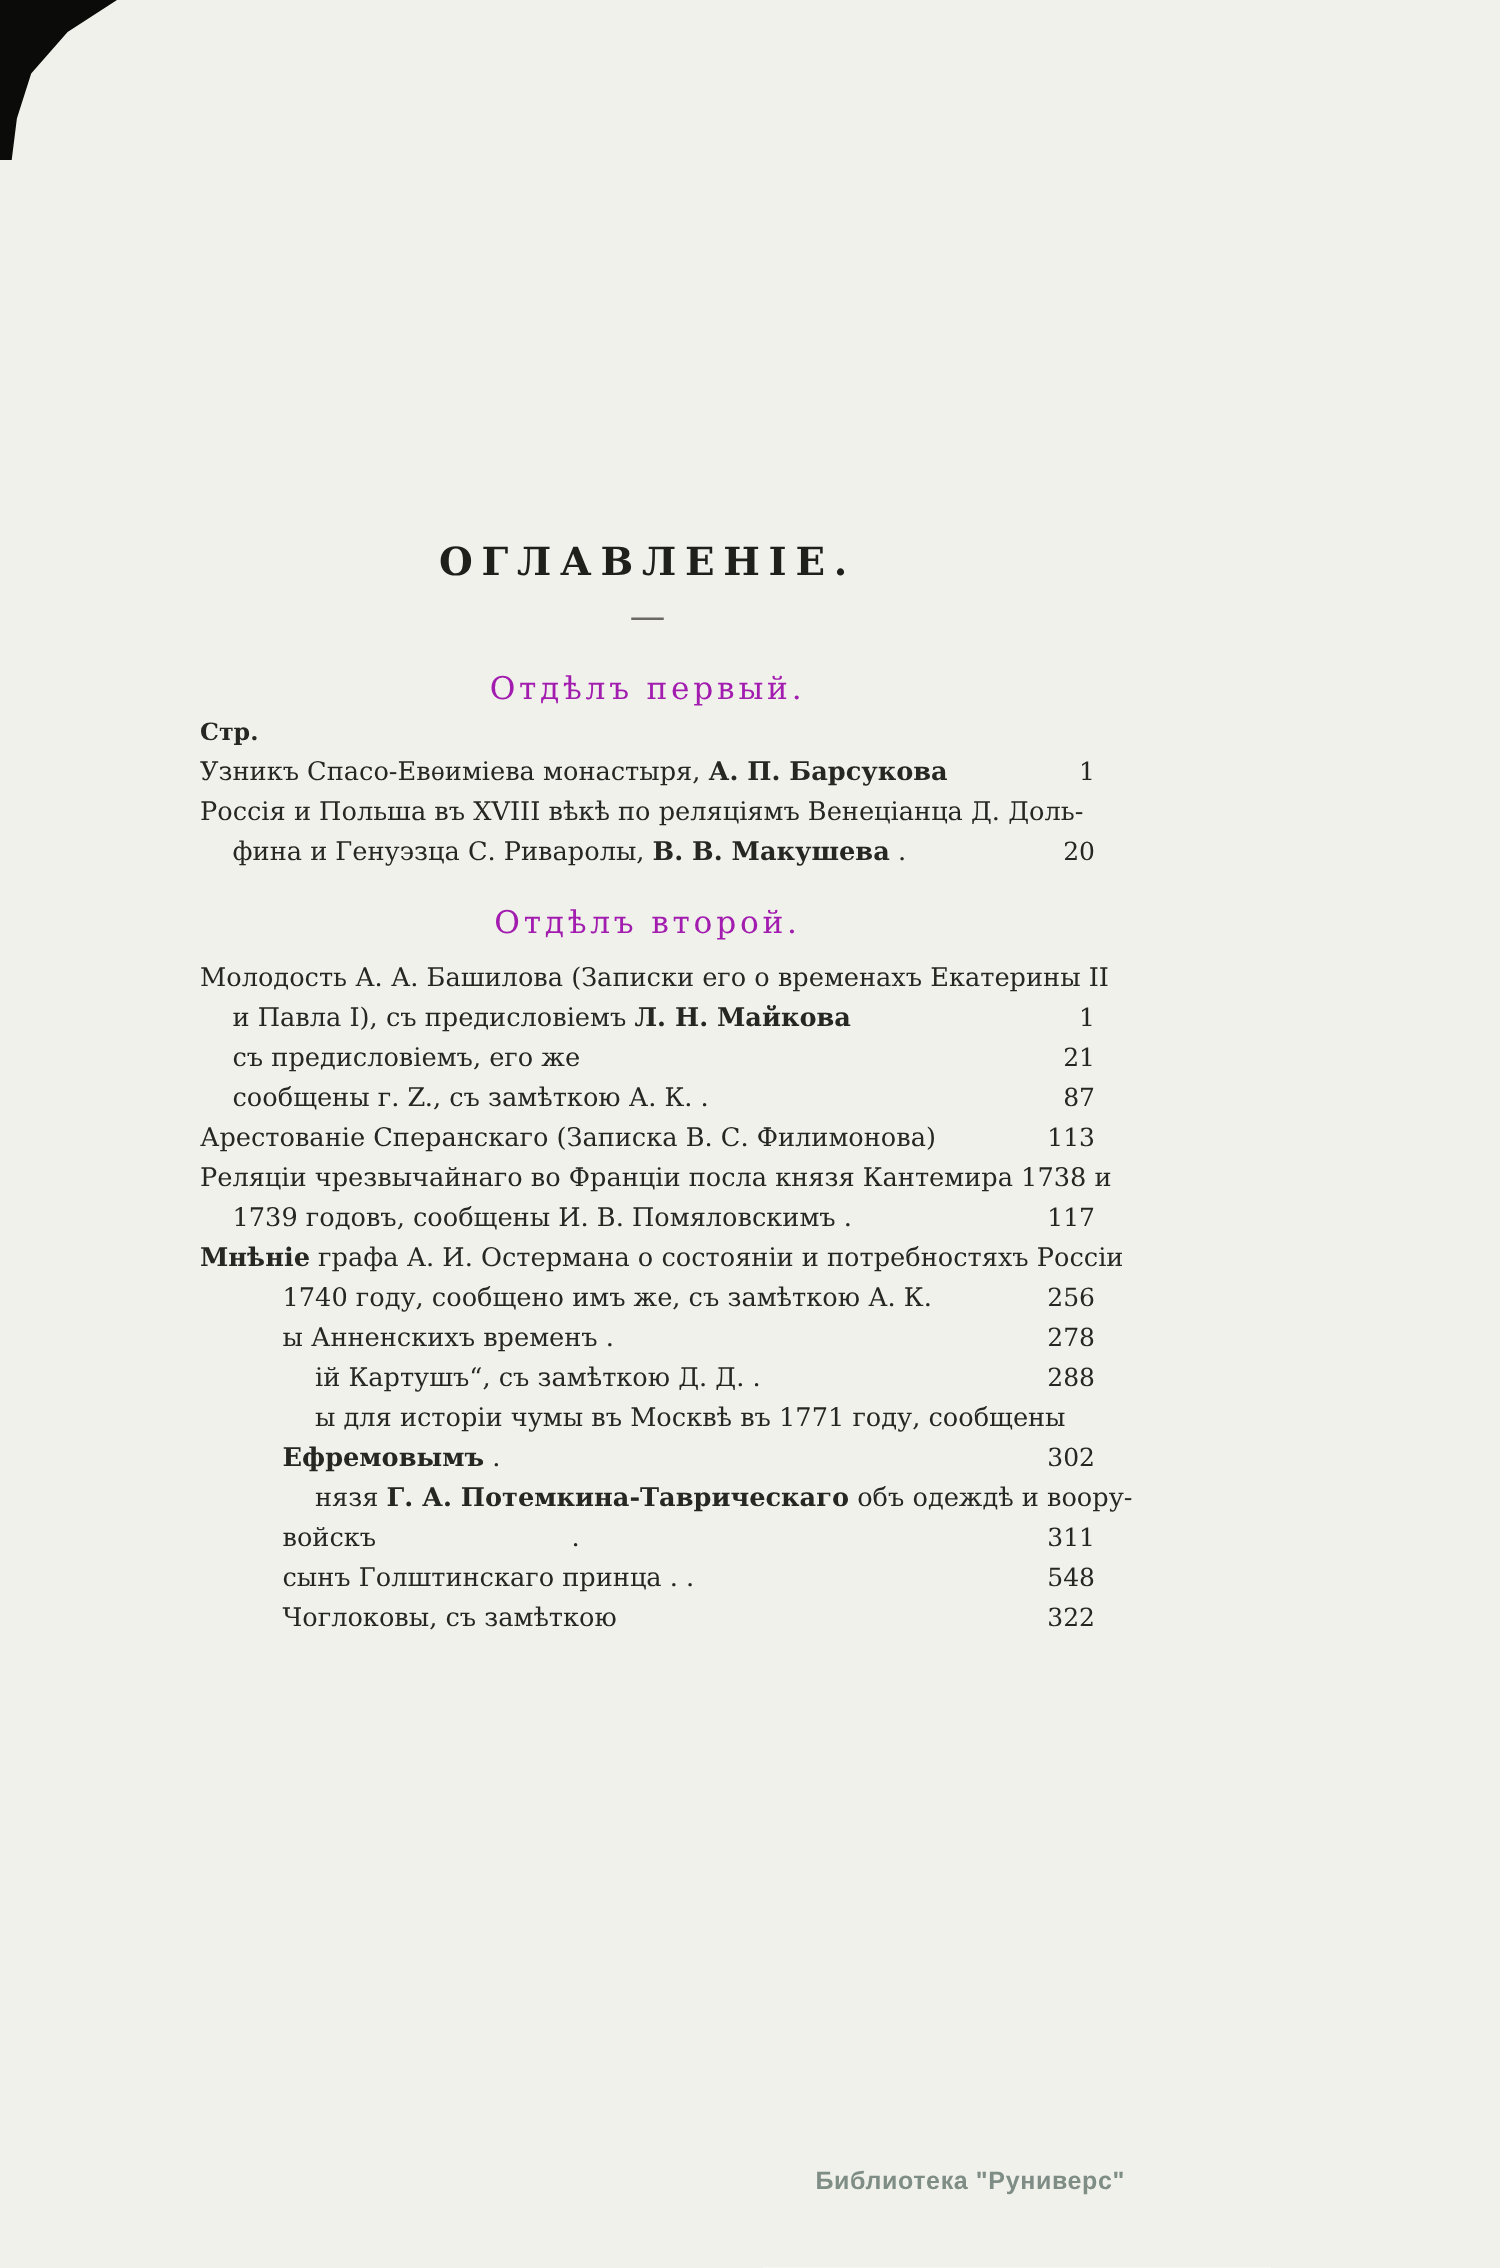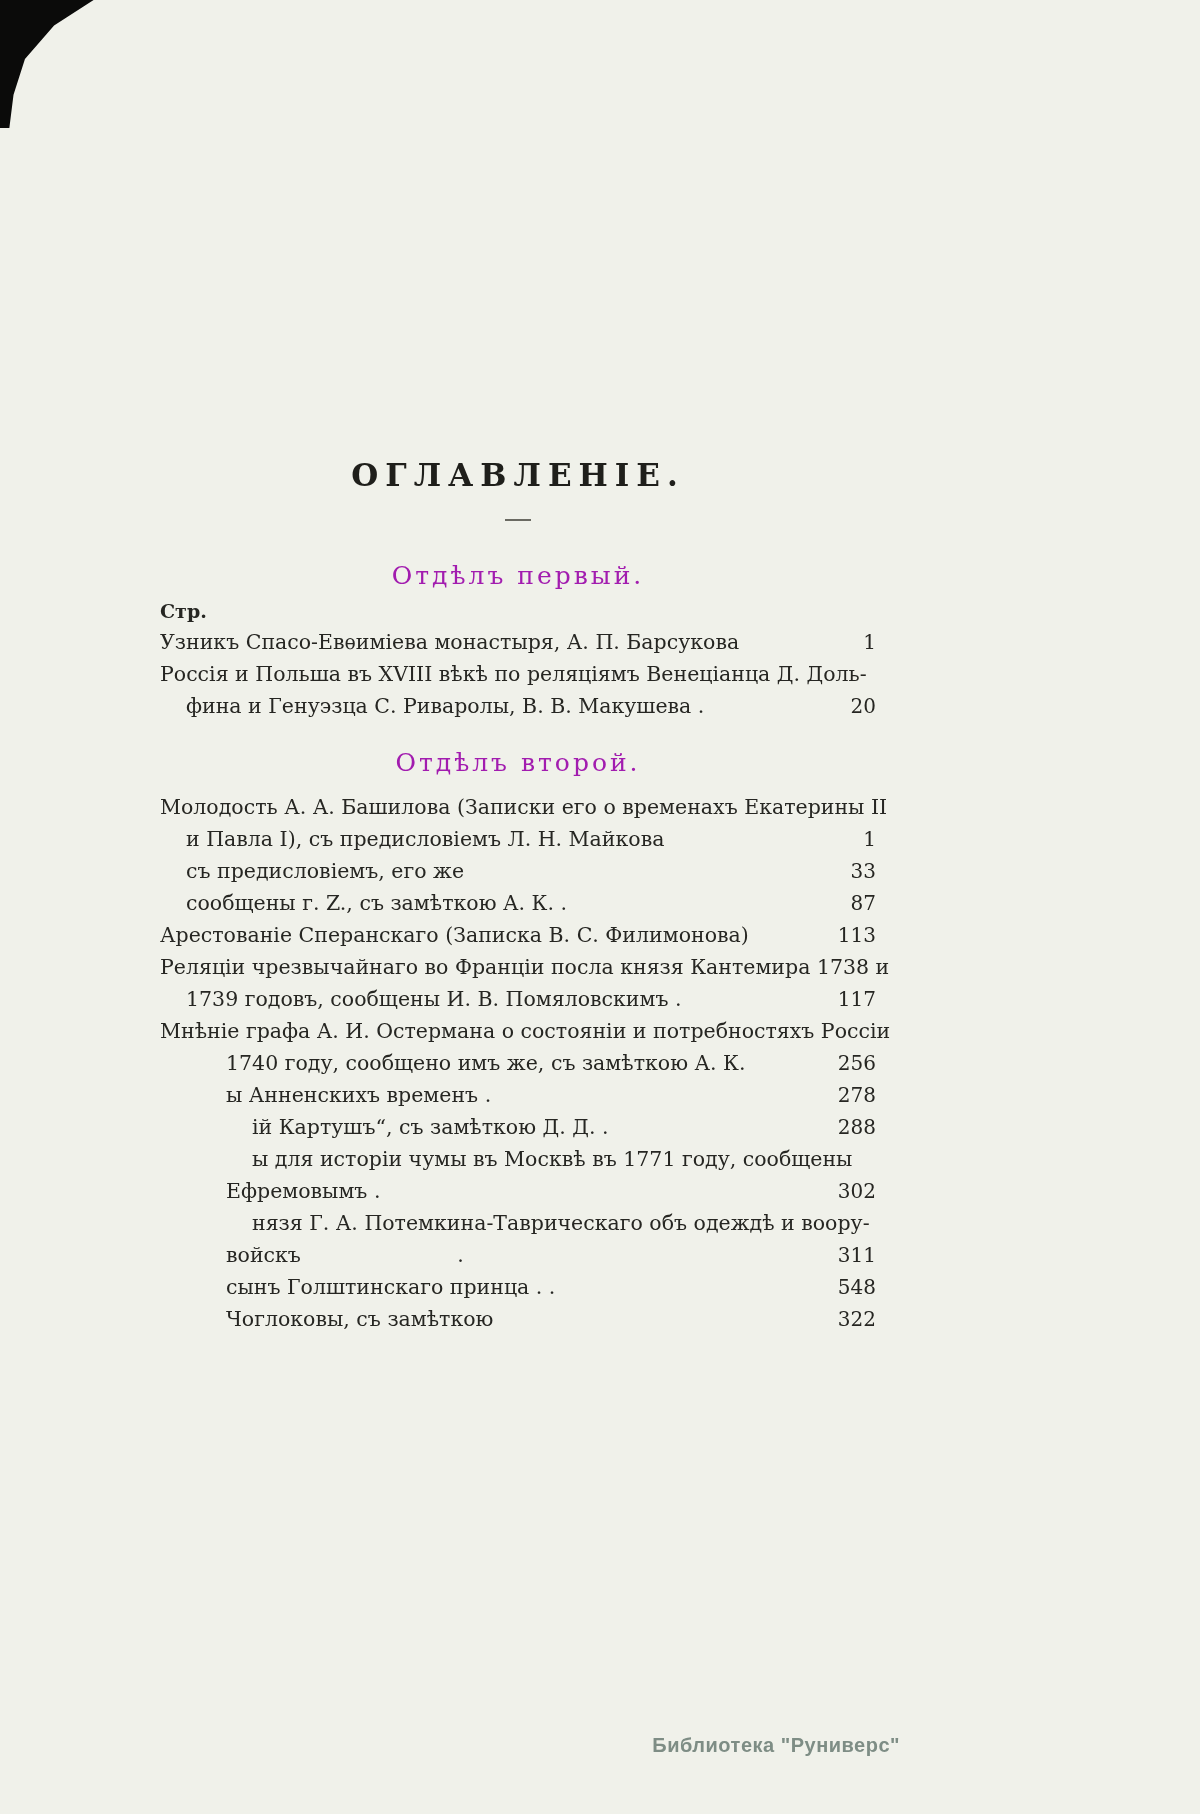--- a/index.html
+++ b/index.html
@@ -15,21 +15,21 @@
   .scan-artifact-tl {
     position: absolute;
     top: 0; left: 0;
     width: 104px; height: 128px;
     background: #0b0b0a;
     clip-path: polygon(0 0, 90% 0, 52% 20%, 24% 46%, 13% 74%, 9% 100%, 0 100%);
   }
   .content {
     position: absolute;
     left: 160px;
-    top: 457px;
+    top: 432px;
     width: 716px;
   }
   .toc-title {
     text-align: center;
     font-size: 31px;
     font-weight: bold;
     letter-spacing: 7px;
     color: #1f1f1b;
   }
   .title-divider {
@@ -62,21 +62,21 @@
     line-height: 32px;
     white-space: nowrap;
   }
   .toc-row .row-text { display: inline-block; }
   .toc-row .row-page {
     position: absolute;
     right: 0;
     top: 0;
     font-size: 20px;
   }
-  .bold { font-weight: normal; }
+  .bold { font-weight: bold; }
   .i0 { padding-left: 0; }
   .i1 { padding-left: 26px; }
   .i2 { padding-left: 66px; }
   .i3 { padding-left: 92px; }
   .watermark {
     position: absolute;
     top: 1734px;
     right: 300px;
     font-family: "Liberation Sans", "DejaVu Sans", sans-serif;
     font-weight: bold;
@@ -105,21 +105,21 @@
           <div class="toc-row i0"><span class="row-text"><span>Россія и Польша въ XVIII вѣкѣ по реляціямъ Венеціанца Д. Доль-</span></span></div>
           <div class="toc-row i1"><span class="row-text"><span>фина и Генуэзца С. Риваролы, </span><span class="bold">В. В. Макушева</span><span> .</span></span><span class="row-page">20</span></div>
         </div>
     </div>
 
     <div class="toc-section">
       <div class="section-heading heading-2">Отдѣлъ второй.</div>
       <div class="rows">
           <div class="toc-row i0"><span class="row-text"><span>Молодость А. А. Башилова (Записки его о временахъ Екатерины II</span></span></div>
           <div class="toc-row i1"><span class="row-text"><span>и Павла I), съ предисловіемъ </span><span class="bold">Л. Н. Майкова</span></span><span class="row-page">1</span></div>
-          <div class="toc-row i1"><span class="row-text"><span>съ предисловіемъ, его же</span></span><span class="row-page">33</span></div>
+          <div class="toc-row i1"><span class="row-text"><span>съ предисловіемъ, его же</span></span><span class="row-page">21</span></div>
           <div class="toc-row i1"><span class="row-text"><span>сообщены г. Z., съ замѣткою А. К. .</span></span><span class="row-page">87</span></div>
           <div class="toc-row i0"><span class="row-text"><span>Арестованіе Сперанскаго (Записка В. С. Филимонова)</span></span><span class="row-page">113</span></div>
           <div class="toc-row i0"><span class="row-text"><span>Реляціи чрезвычайнаго во Франціи посла князя Кантемира 1738 и</span></span></div>
           <div class="toc-row i1"><span class="row-text"><span>1739 годовъ, сообщены И. В. Помяловскимъ .</span></span><span class="row-page">117</span></div>
           <div class="toc-row i0"><span class="row-text"><span class="bold">Мнѣніе</span><span> графа А. И. Остермана о состояніи и потребностяхъ Россіи</span></span></div>
           <div class="toc-row i2"><span class="row-text"><span>1740 году, сообщено имъ же, съ замѣткою А. К.</span></span><span class="row-page">256</span></div>
           <div class="toc-row i2"><span class="row-text"><span>ы Анненскихъ временъ .</span></span><span class="row-page">278</span></div>
           <div class="toc-row i3"><span class="row-text"><span>ій Картушъ“, съ замѣткою Д. Д. .</span></span><span class="row-page">288</span></div>
           <div class="toc-row i3"><span class="row-text"><span>ы для исторіи чумы въ Москвѣ въ 1771 году, сообщены</span></span></div>
           <div class="toc-row i2"><span class="row-text"><span class="bold">Ефремовымъ</span><span> .</span></span><span class="row-page">302</span></div>

